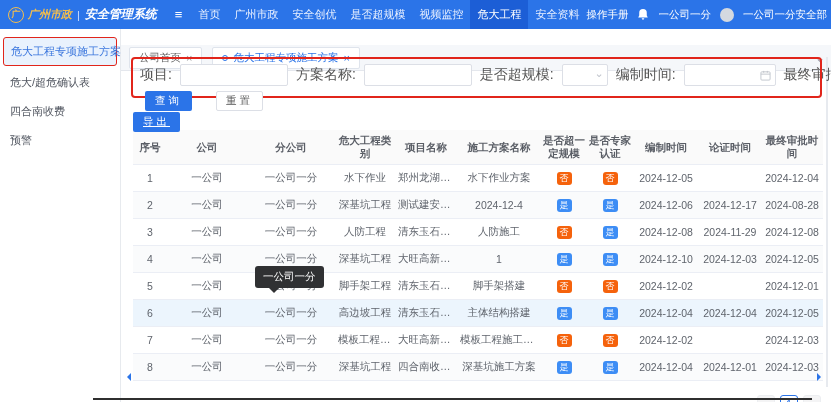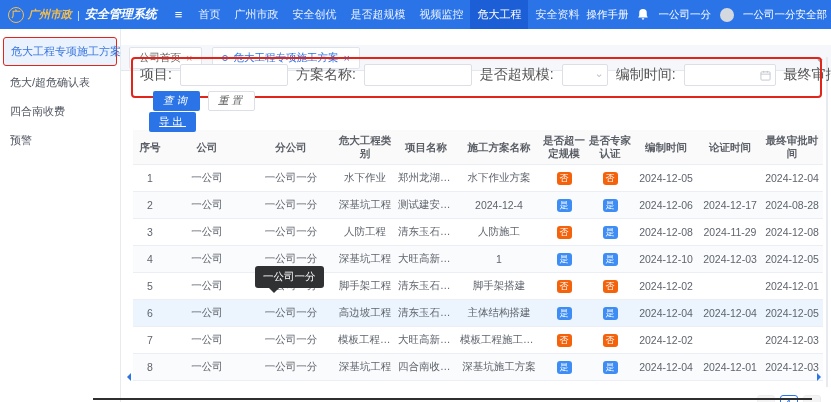--- a/index.html
+++ b/index.html
@@ -51,26 +51,26 @@
   .form-row { position:absolute; left:19px; top:35px; display:flex; align-items:center; gap:8px; z-index:2; }
   .f-label { font-size:14px; color:#555; white-space:nowrap; }
   .f-input { height:22px; border:1px solid #dcdfe6; border-radius:2px; background:#fff; outline:none;
     font-size:11px; padding:0 4px; }
   .w-text { width:108px; }
   .f-select { position:relative; width:46px; height:22px; border:1px solid #dcdfe6; border-radius:2px; background:#fff; cursor:pointer; }
   .f-select .chev { position:absolute; right:3px; top:2px; color:#c0c4cc; font-size:11px; }
   .f-date { position:relative; width:92px; height:22px; border:1px solid #dcdfe6; border-radius:2px; background:#fff; }
   .cal { position:absolute; right:4px; top:5px; width:11px; height:11px; }
   
-  .btn-row { position:absolute; left:32px; top:62px; display:flex; gap:8px; z-index:4;font-style:italic; }
+  .btn-row { position:absolute; left:24px; top:62px; display:flex; gap:24px; z-index:4; }
   .btn { height:20px; padding:0 9px; font-size:10.5px; letter-spacing:3px; border-radius:2px;
     cursor:pointer; display:flex; align-items:center; border:1px solid transparent; }
   .btn.primary { background:#2b74e8; color:#fff; }
   .btn.plain { background:#fff; color:#555; border-color:#dcdfe6; }
-  .export-btn { position:absolute; left:28px; top:83px; z-index:2;text-decoration:underline; }
+  .export-btn { position:absolute; left:12px; top:83px; z-index:2;text-decoration:underline; }
   
   .tbl-wrap { position:absolute; left:12px; top:101px; width:690px; }
   table { border-collapse:collapse; table-layout:fixed; width:690px; }
   th { background:#fafafa; color:#5a5e66; font-size:10.5px; font-weight:bold;
     padding:4px 2px; border-bottom:1px solid #ebeef5; line-height:1.25; }
   td { font-size:10.5px; color:#5f646c; text-align:center; padding:0 3px; height:27px;
     border-bottom:1px solid #ebeef5; overflow:hidden; white-space:nowrap; text-overflow:ellipsis; }
   tbody tr:nth-child(even) { background:#fafbfc; }
   tbody tr.hl { background:#ecf5fd; }
   .badge { display:inline-block; min-width:14px; padding:2px 3px; border-radius:3px;

